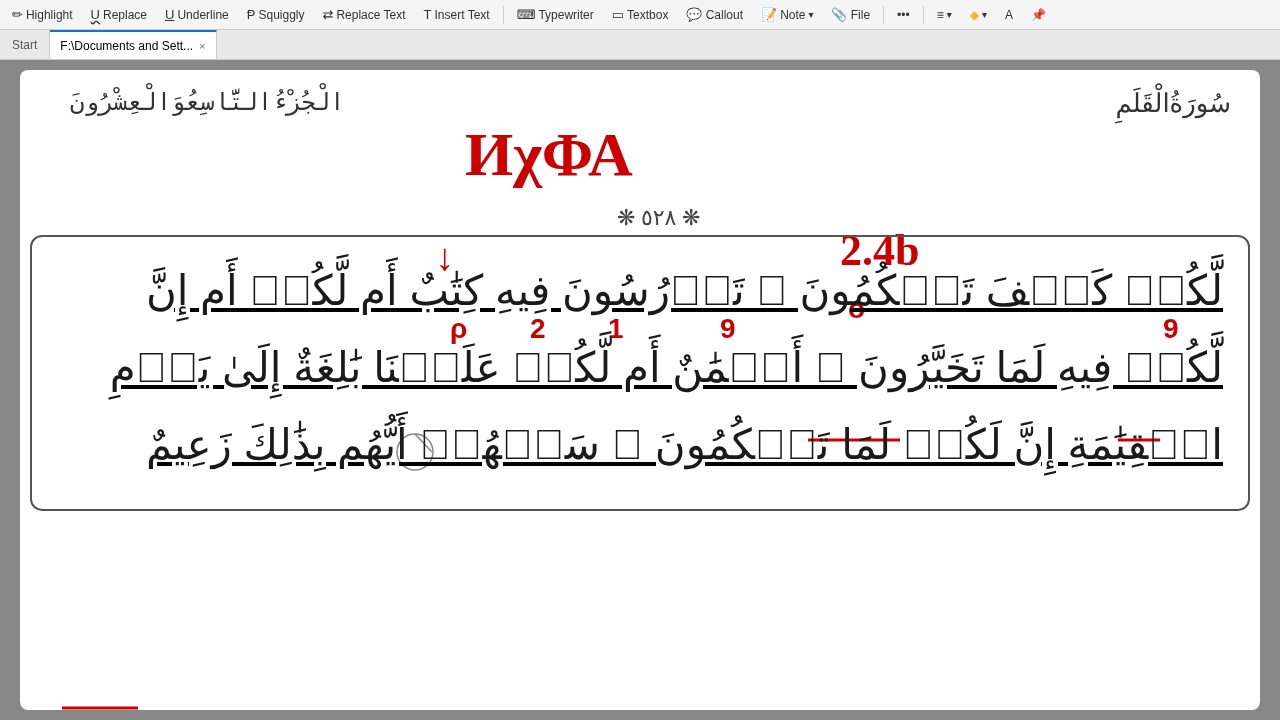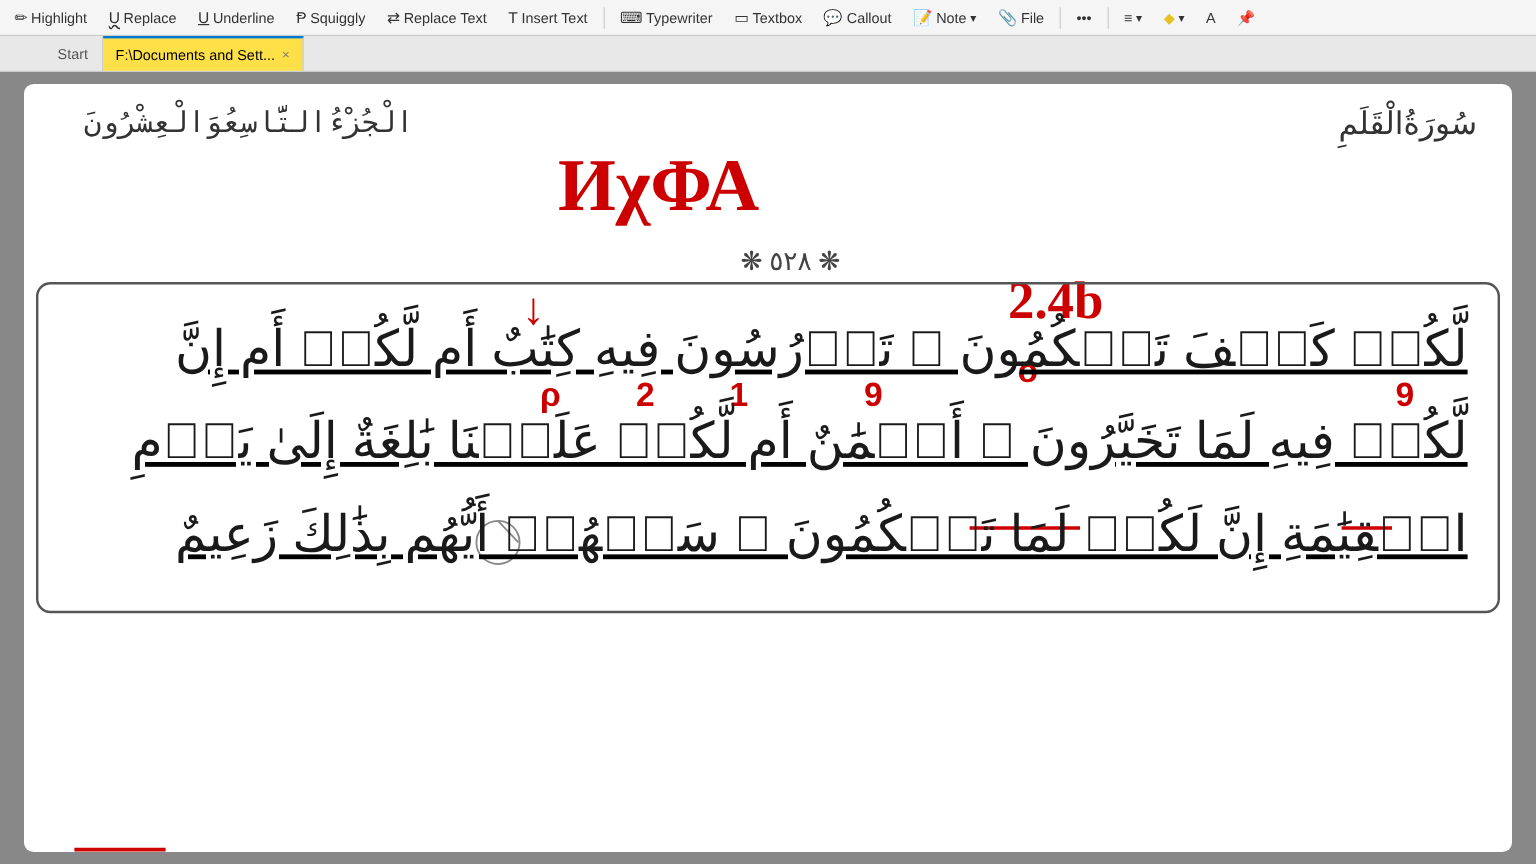--- a/index.html
+++ b/index.html
@@ -39,28 +39,27 @@
       background: #e8e8e8;
       border-bottom: 1px solid #ccc;
     }
     .tab-start {
       display: flex;
       align-items: center;
       padding: 0 12px;
       font-size: 12px;
       color: #555;
       border-right: 1px solid #ccc;
-      margin-left: 36px;
     }
     .tab-active {
       display: flex;
       align-items: center;
       padding: 0 10px;
       font-size: 12px;
-      background: #fde047;
+      background: #ffffff;
       border-right: 1px solid #ccc;
       border-top: 2px solid #0078d4;
       gap: 6px;
     }
     .tab-close {
       cursor: pointer;
       color: #777;
       font-size: 11px;
     }
 

